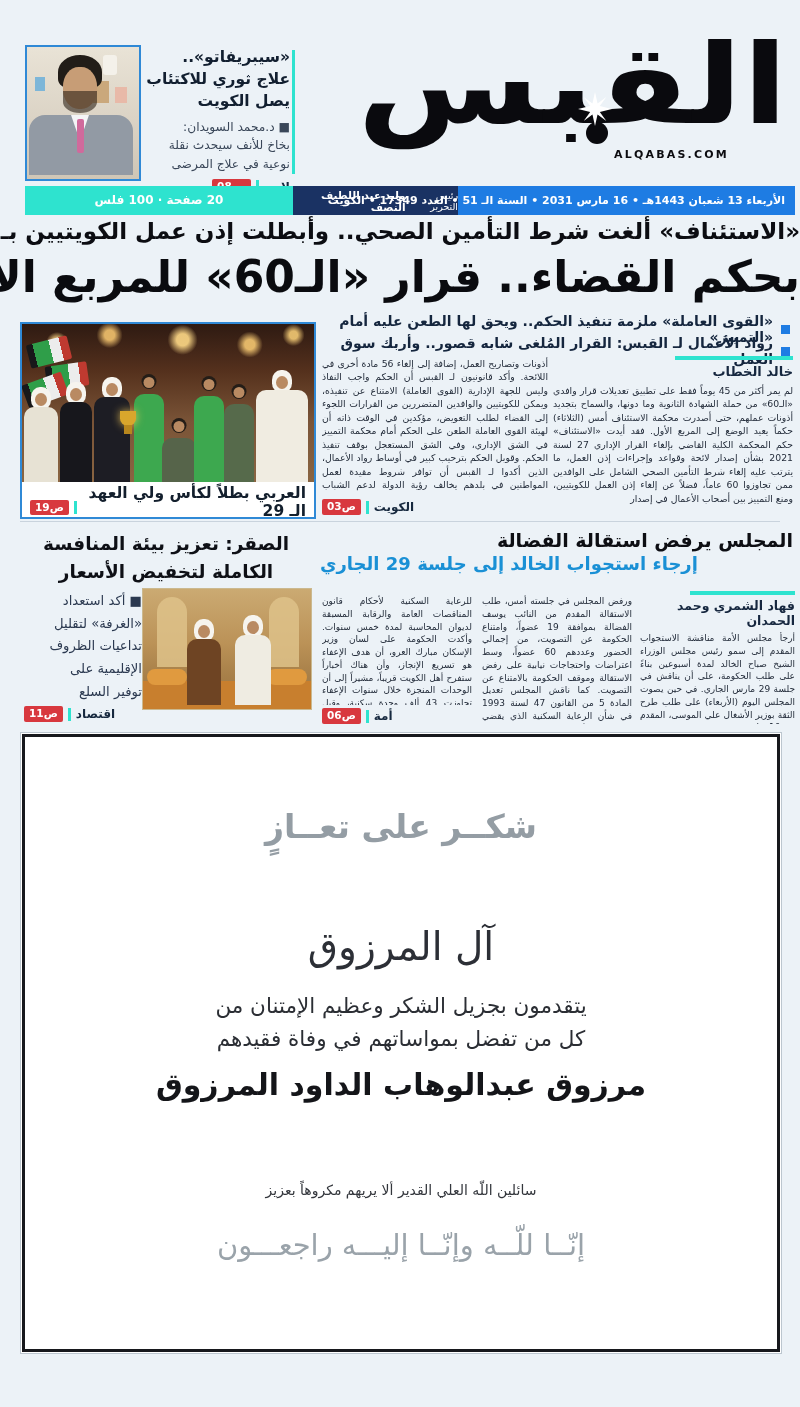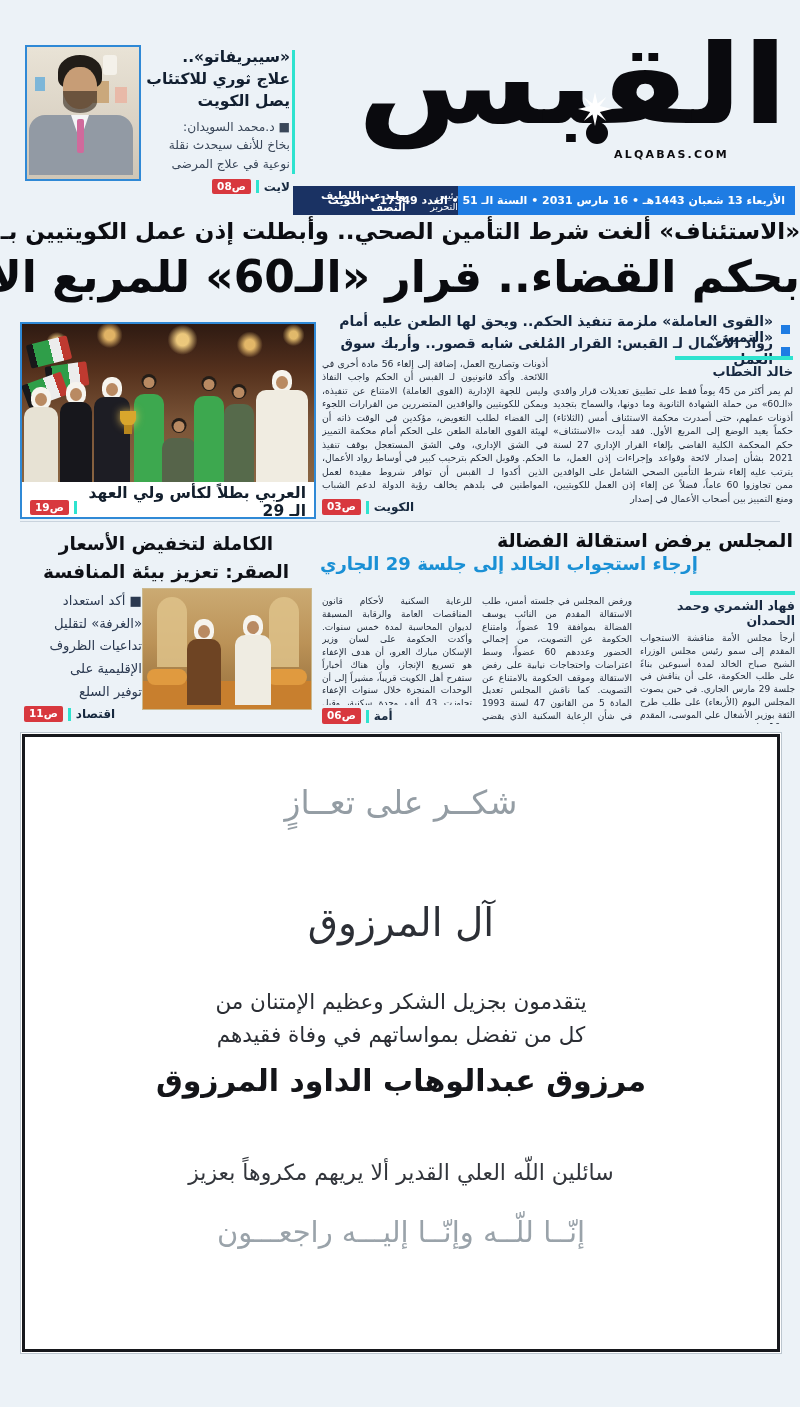--- a/index.html
+++ b/index.html
@@ -112,27 +112,27 @@
   .p-col-right .byline-rule{width:105px;}
   .p-col-right .byline{font-size:12.5px;margin:3px 0 4px;}
   .p-col{top:595px;width:150px;height:129px;}
   .p-col-mid{left:482px;}
   .p-col-left{left:322px;display:flex;flex-direction:column;}
   .small-body{font-size:9px;line-height:1.42;color:#242d3b;text-align:justify;overflow:hidden;}
 
   
   .obit{left:22px;top:734px;width:752px;height:612px;background:#fff;border:3px solid #17181d;
         box-shadow:0 0 0 1px #fff,0 0 0 2px #bcc6cf;text-align:center;overflow:hidden;}
-  .ob-title{margin-top:46px;font-size:33px;color:#949da4;font-weight:400;}
+  .ob-title{margin-top:70px;font-size:33px;color:#949da4;font-weight:700;}
   .ob-family{margin-top:78px;font-size:39px;color:#2c2f36;}
-  .ob-body1{margin-top:44px;font-size:21.5px;color:#2b2e34;}
+  .ob-body1{margin-top:24px;font-size:21.5px;color:#2b2e34;}
   .ob-body2{margin-top:8px;font-size:21.5px;color:#2b2e34;}
   .ob-intro{margin-top:20px;font-size:17.5px;color:#33363c;}
   .ob-name{margin-top:16px;font-size:30px;font-weight:800;color:#141519;}
-  .ob-prayer{margin-top:62px;font-size:22px;color:#33363c;}
+  .ob-prayer{margin-top:80px;font-size:14px;color:#33363c;}
   .ob-quran{margin-top:30px;font-size:29px;color:#9aa3aa;}
 </style>
 </head>
 <body>
 
 <div class="page">
 
   <div class="abs masthead">
     <div class="logo-text">القبس</div>
     <div class="logo-dot"></div>
@@ -168,20 +168,21 @@
       <div>بخاخ للأنف سيحدث نقلة</div>
       <div>نوعية في علاج المرضى</div>
     </div>
     <div class="ref-row ref-right">
       <span class="sec-name">لايت</span>
       <span class="teal-pipe"></span>
       <span class="red-badge">ص08</span>
     </div>
   </div>
 
+  <div class="abs teal-bar">20 صفحة · 100 فلس</div>
   <div class="abs blue-bar">
     <div class="editor-block">
       <span class="editor-label">رئيس التحرير</span>
       <span class="editor-name">وليد عبد اللطيف النصف</span>
     </div>
     <div class="date-text">الأربعاء 13 شعبان 1443هـ • 16 مارس 2031 • السنة الـ 51 • العدد 17349 • الكويت</div>
   </div>
 
   <div class="abs strap">«الاستئناف» ألغت شرط التأمين الصحي.. وأبطلت إذن عمل الكويتيين بـ«الخاص»</div>
   <div class="abs main-headline">بحكم القضاء.. قرار «الـ60» للمربع الأول</div>
@@ -267,22 +268,22 @@
         <span class="teal-pipe"></span>
         <span class="red-badge">ص19</span>
       </span>
     </div>
   </div>
 
   <div class="abs div1"></div>
 
   <div class="abs chamber-box">
     <div class="ch-head">
+      <div>الصقر: تعزيز بيئة المنافسة</div>
       <div>الكاملة لتخفيض الأسعار</div>
-      <div>الصقر: تعزيز بيئة المنافسة</div>
     </div>
     <div class="ch-row">
       <div class="ch-text">
         <div>■ أكد استعداد</div>
         <div>«الغرفة» لتقليل</div>
         <div>تداعيات الظروف</div>
         <div>الإقليمية على</div>
         <div>توفير السلع</div>
       </div>
       <div class="ch-ref ref-row">

